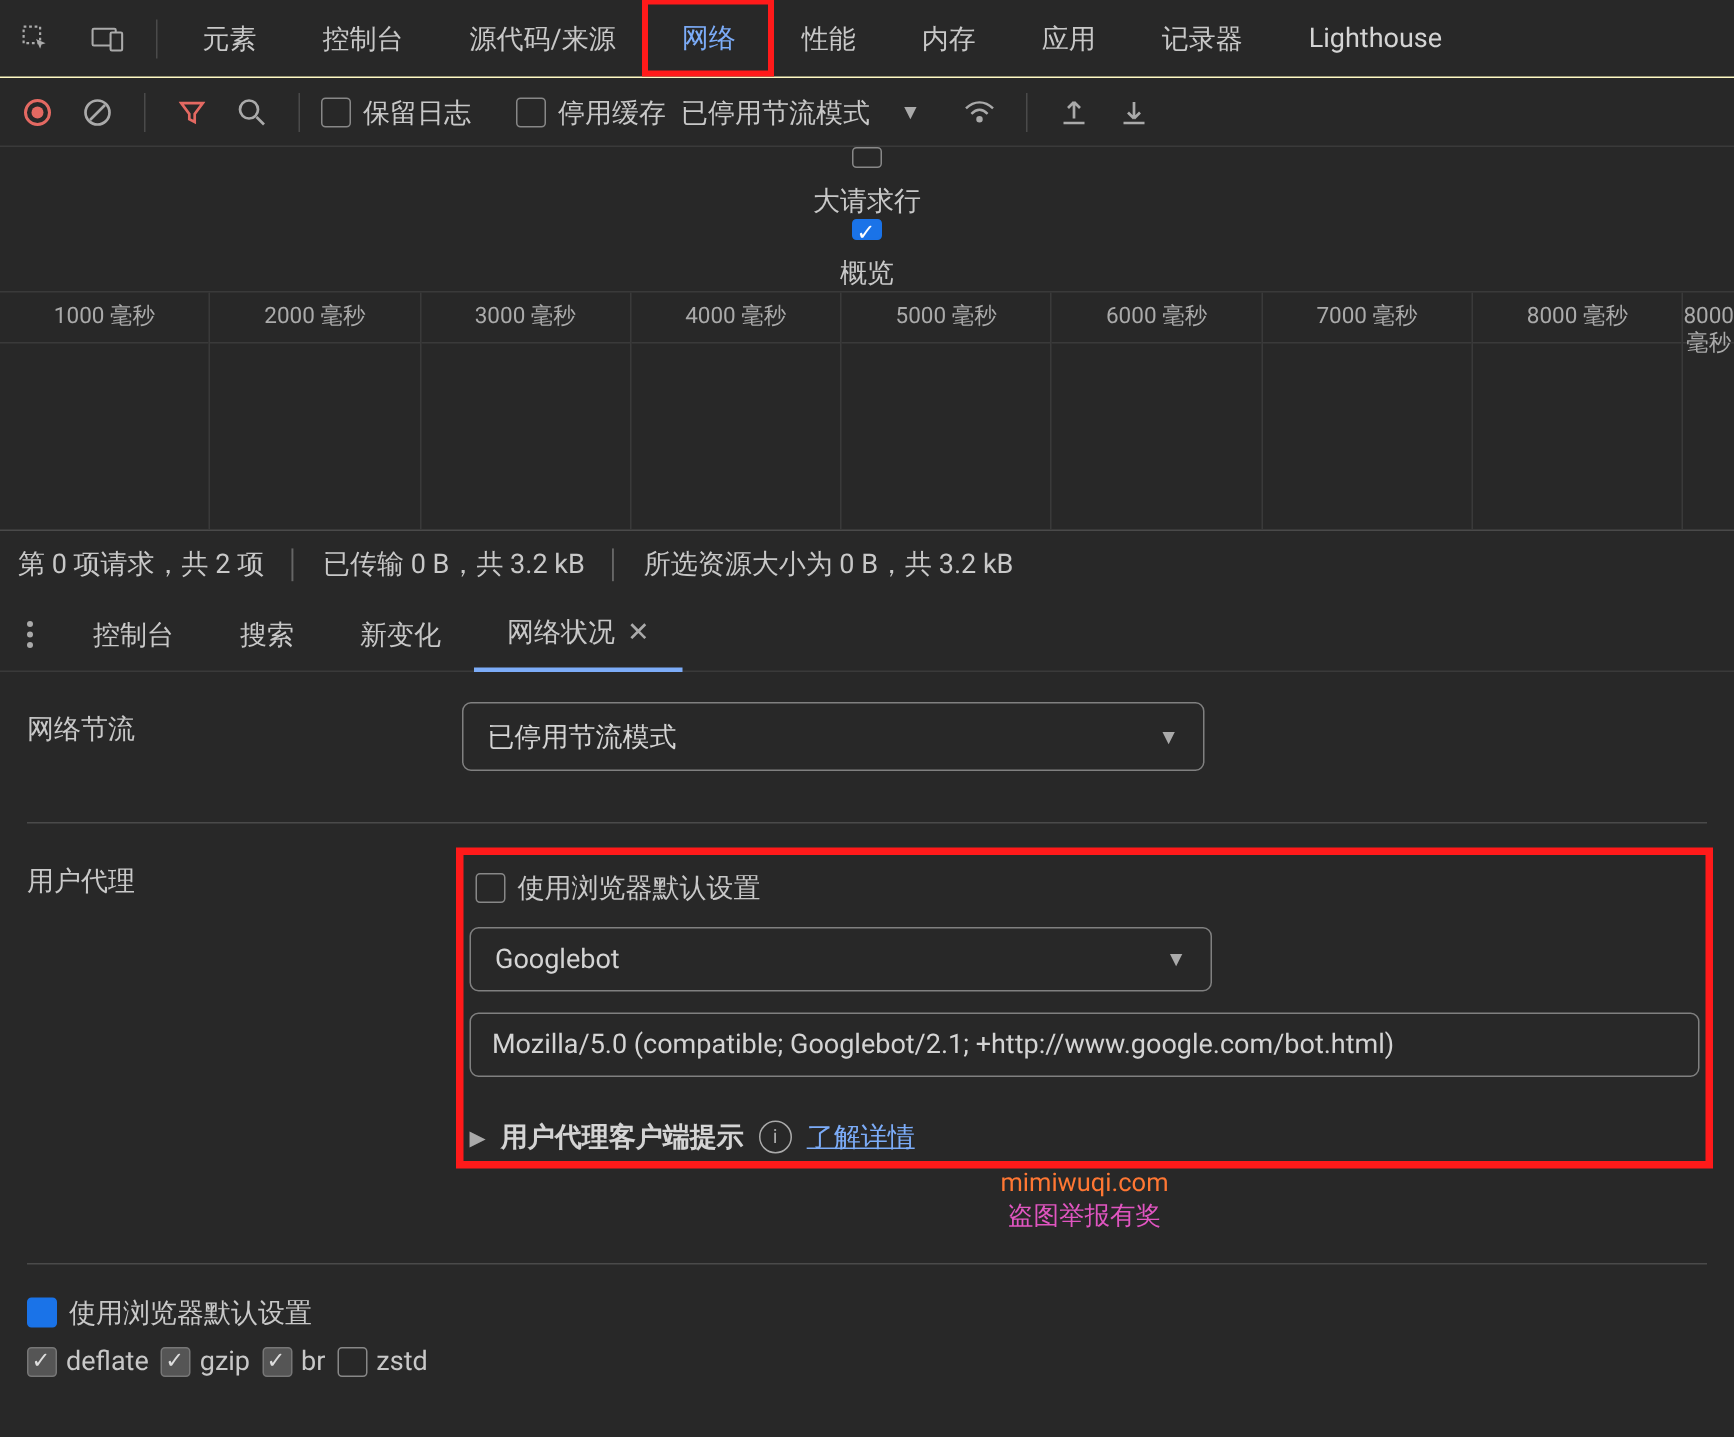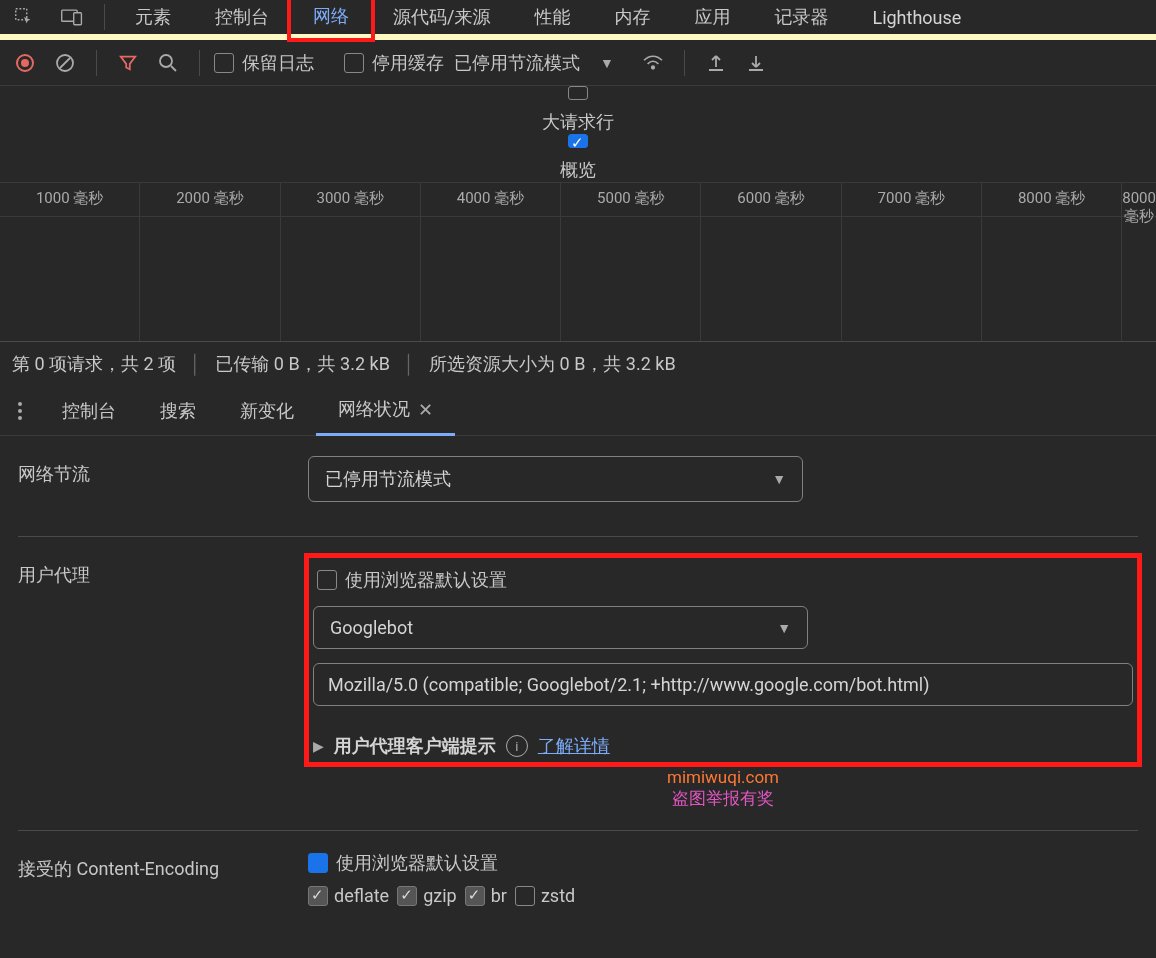--- a/index.html
+++ b/index.html
@@ -1,17 +1,17 @@
 <!DOCTYPE html>
 <html><head>
 <meta charset="utf-8">
 <style>
   *{box-sizing:border-box;margin:0;padding:0;font-family:-apple-system,BlinkMacSystemFont,"Segoe UI",Roboto,sans-serif;}
   body{background:#282828;color:#d4d4d4;font-size:18px;width:1156px;height:958px;overflow:hidden;}
-  .top-tabs{display:flex;align-items:center;height:40px;border-bottom:6px solid #fef9c3;background:#282828;}
+  .top-tabs{display:flex;align-items:center;height:52px;border-bottom:1px solid #fef9c3;background:#282828;}
   .top-tabs .icon-btn{display:flex;align-items:center;justify-content:center;width:48px;height:52px;color:#aaa;cursor:pointer;}
   .top-tabs .tab{padding:0 22px;height:52px;display:flex;align-items:center;color:#c8c8c8;cursor:pointer;position:relative;white-space:nowrap;}
   .top-tabs .tab.lighthouse{color:#d4d4d4;}
   .top-tabs .tab.active{color:#7cacf8;border-bottom:3px solid #7cacf8;}
   .top-tabs .tab.boxed{border:4px solid #ff1a1a;margin-top:-2px;margin-left:-4px;margin-right:-4px;}
   .toolbar{display:flex;align-items:center;height:46px;border-bottom:1px solid #3a3a3a;padding:0 8px;gap:6px;}
   .tb-btn{display:flex;align-items:center;justify-content:center;width:34px;height:34px;color:#aaa;cursor:pointer;}
   .tb-sep{width:1px;height:26px;background:#4a4a4a;margin:0 8px;}
   .tb-check{display:flex;align-items:center;gap:8px;color:#c8c8c8;cursor:pointer;}
   .tb-check input{width:20px;height:20px;appearance:none;border:1.5px solid #888;border-radius:3px;background:transparent;cursor:pointer;}
@@ -68,22 +68,22 @@
   </div>
   <div class="icon-btn">
     <svg width="24" height="20" viewBox="0 0 28 22" fill="none" stroke="#aaa" stroke-width="1.6">
         <rect x="2" y="3" width="18" height="13" rx="1"></rect>
         <rect x="16" y="6" width="9" height="14" rx="1" fill="#282828"></rect>
       </svg>
   </div>
   <div class="tb-sep"></div>
   <div class="tab">元素</div>
   <div class="tab">控制台</div>
+  <div class="tab">源代码/来源</div>
   <div class="tab active boxed">网络</div>
-  <div class="tab">源代码/来源</div>
   <div class="tab">性能</div>
   <div class="tab">内存</div>
   <div class="tab">应用</div>
   <div class="tab">记录器</div>
   <div class="tab lighthouse">Lighthouse</div>
 </div>
 
 <div class="toolbar">
   <div class="tb-btn">
     <svg width="20" height="20" viewBox="0 0 20 20">
@@ -240,21 +240,20 @@
       <div class="watermark">
         <div class="l1">mimiwuqi.com</div>
         <div class="l2">盗图举报有奖</div>
       </div>
     </div>
   </div>
 
   <div style="border-top:1px solid #4a4a4a"></div>
 
   <div class="form-row noborder">
-    <div class="form-label">接受的 Content-Encoding</div>
     <div class="form-content">
       <label class="tb-check">
         <input type="checkbox" checked="" style="background: rgb(26, 115, 232); border-color: rgb(26, 115, 232);">
         <span>使用浏览器默认设置</span>
       </label>
       <div class="enc-checks">
         <label>
             <input type="checkbox" checked="" style="">
             <span>deflate</span>
           </label>

